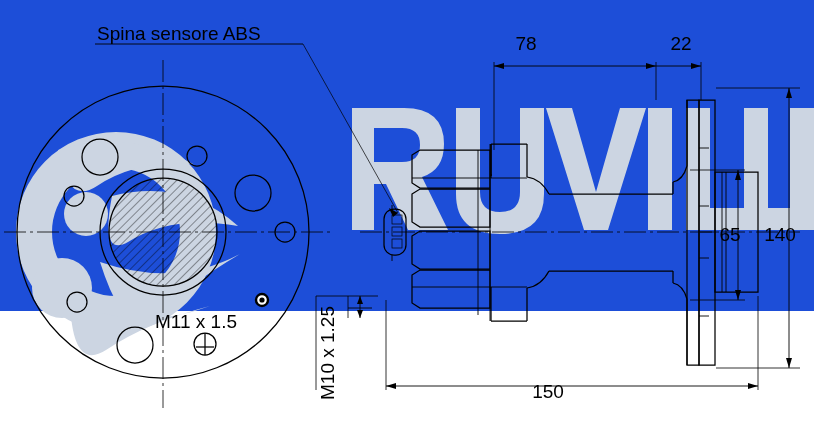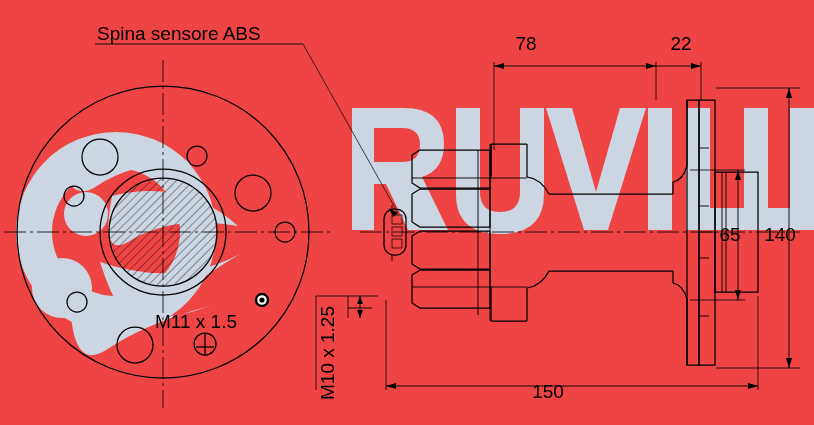--- a/index.html
+++ b/index.html
@@ -1,18 +1,18 @@
 <!DOCTYPE html>
 <html><head>
 <meta charset="utf-8">
 <style>
   html,body{margin:0;padding:0;background:#ffffff;}
   body{width:814px;height:425px;overflow:hidden;
        font-family:"Liberation Sans","DejaVu Sans",sans-serif;}
-  #stage{position:relative;width:814px;height:425px;background:#ef4444;}
+  #stage{position:relative;width:814px;height:311px;background:#1d4ed8;}
   #stage svg{position:absolute;left:0;top:0;}
   .wm{fill:#ccd5e2;}
   .ln{fill:none;stroke:#000000;stroke-width:1.25;}
   .ln-thin{fill:none;stroke:#000000;stroke-width:0.9;}
   .ln-hair{fill:none;stroke:#000000;stroke-width:0.7;}
   .center{fill:none;stroke:#000000;stroke-width:0.8;
           stroke-dasharray:22 4 3 4;}
   .dim{fill:none;stroke:#000000;stroke-width:0.9;}
   .ext{fill:none;stroke:#000000;stroke-width:0.8;}
   .solid{fill:#000000;}

